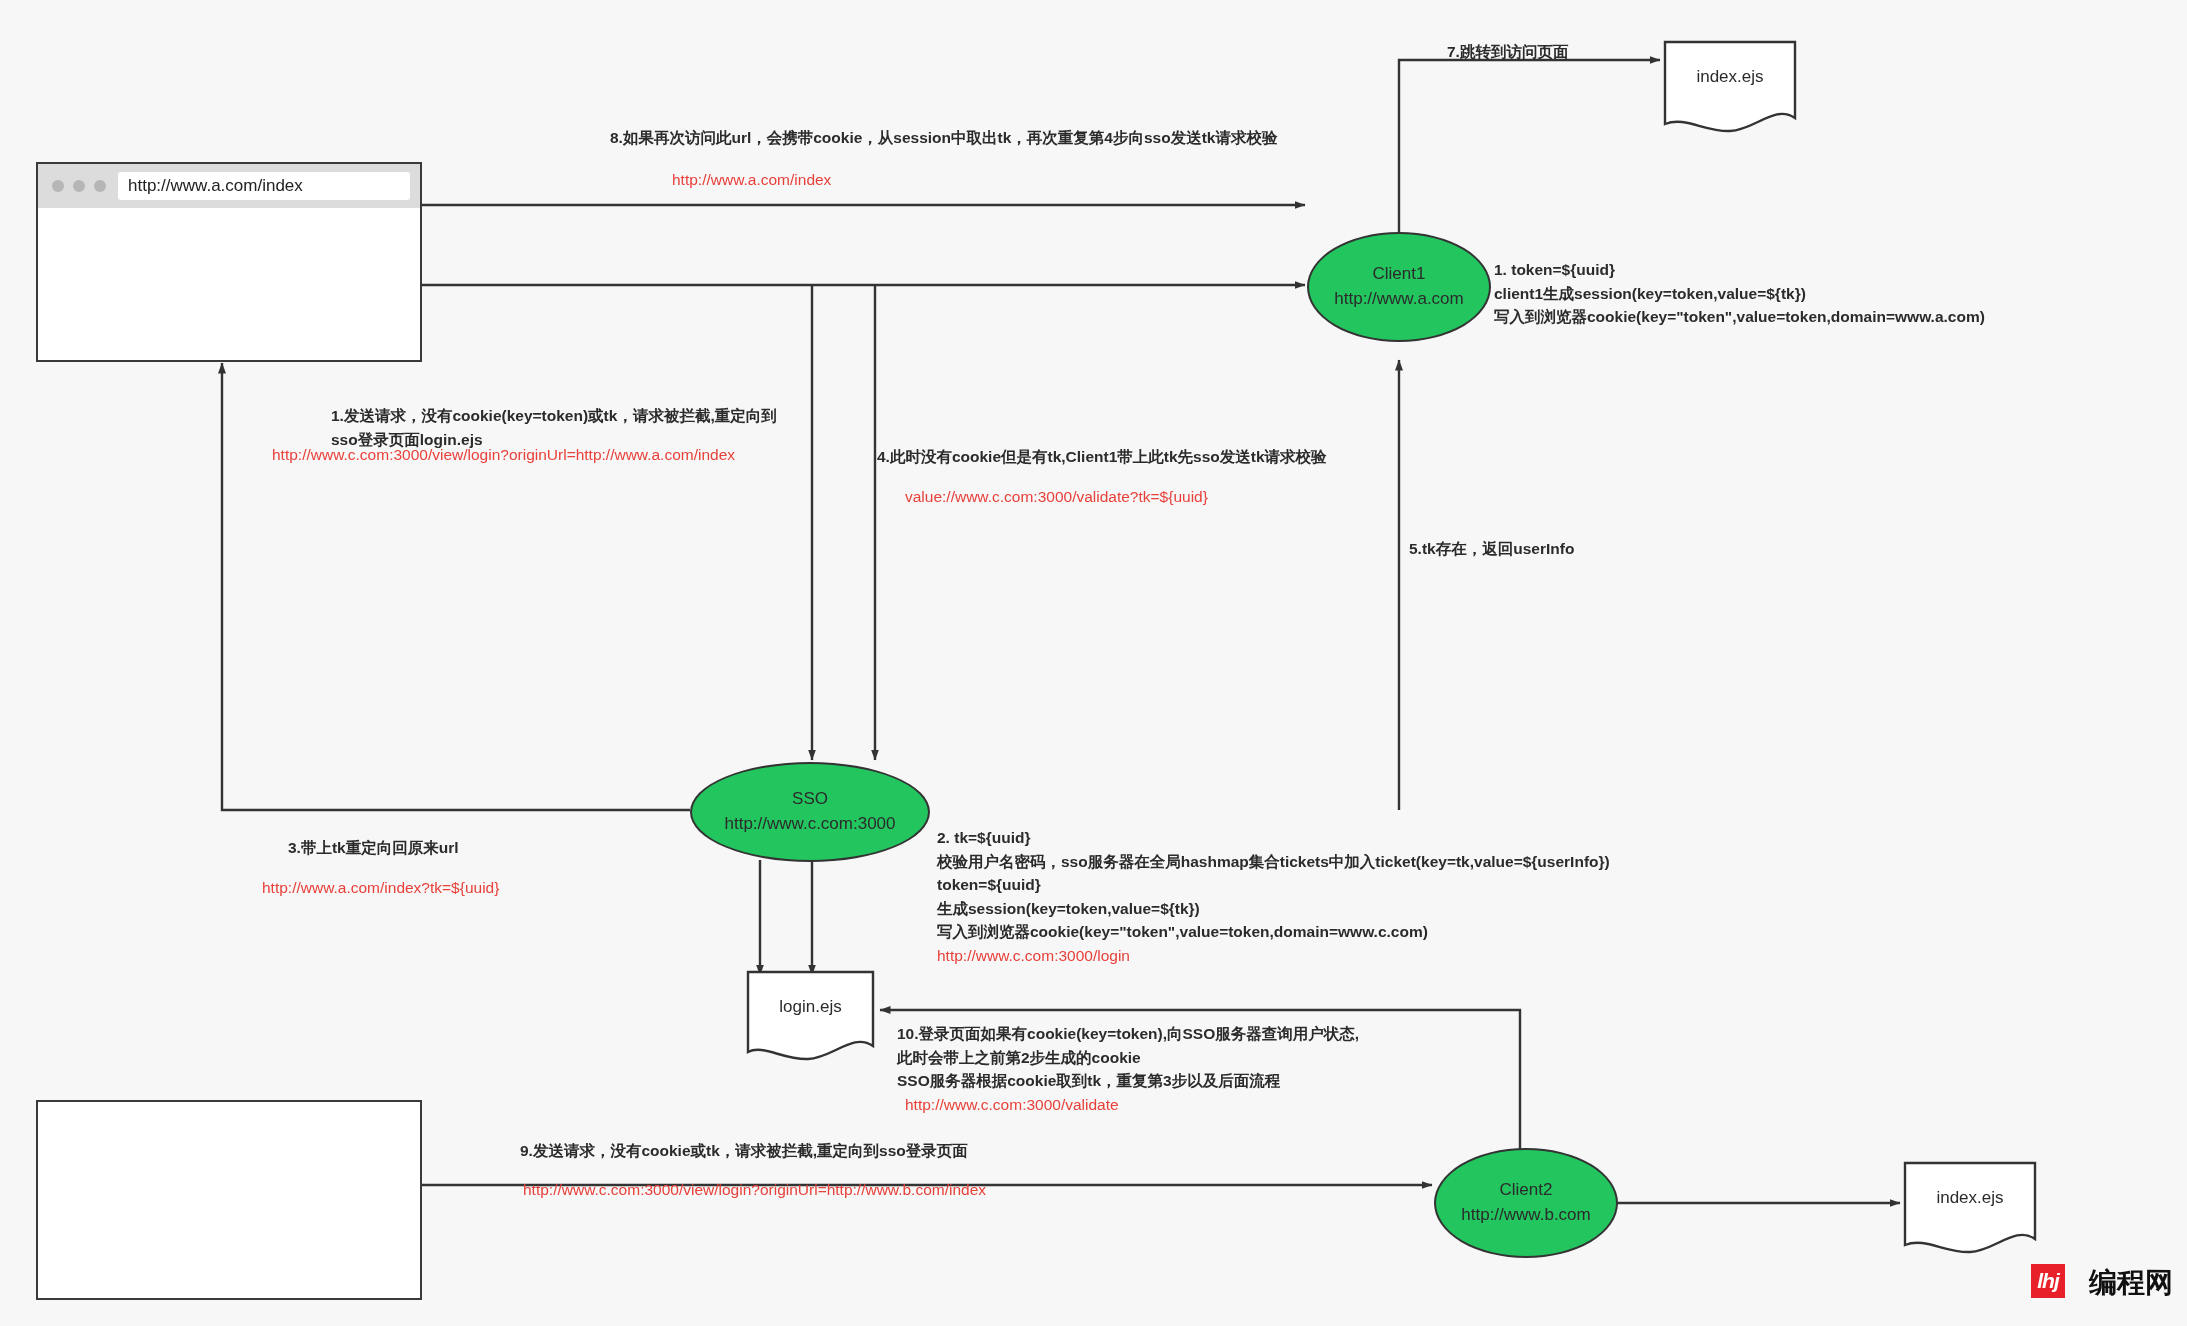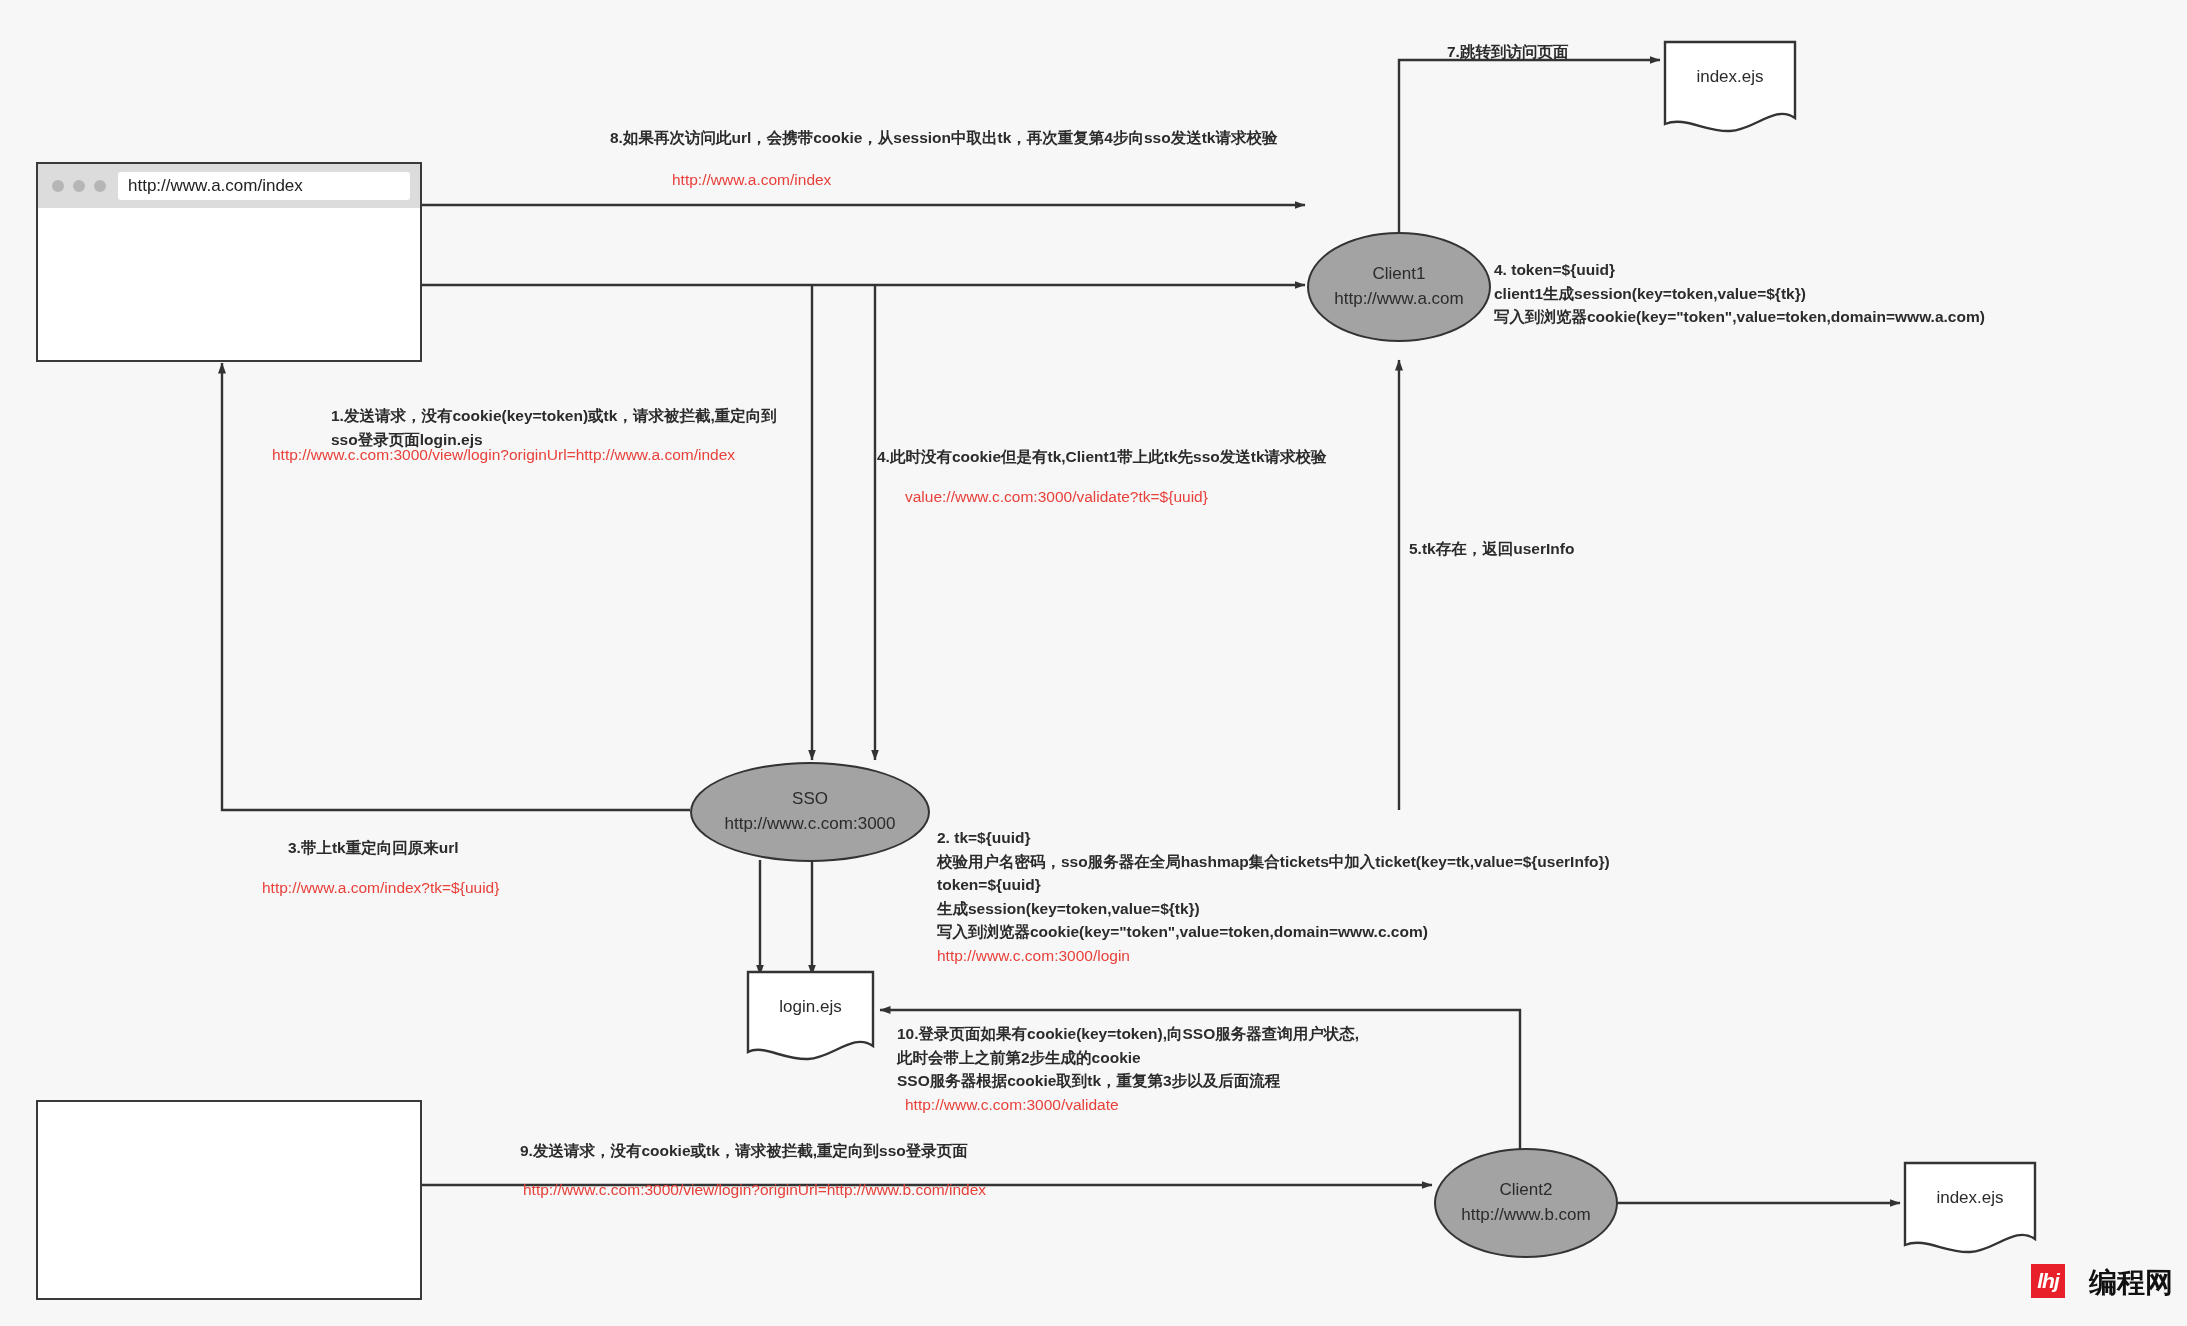--- a/index.html
+++ b/index.html
@@ -16,21 +16,21 @@
   
   .browser{position:absolute;background:#fff;border:2px solid #3a3a3a;box-sizing:border-box;}
   .browser .chrome{height:44px;background:#dcdcdc;display:flex;align-items:center;padding:0 10px;box-sizing:border-box;}
   .dots{display:flex;gap:9px;margin-right:12px;margin-left:4px;}
   .dots i{display:block;width:12px;height:12px;border-radius:50%;background:#b6b6b6;}
   .urlbar{flex:1;height:28px;background:#fff;border-radius:3px;display:flex;align-items:center;
           padding:0 10px;box-sizing:border-box;font-size:17px;color:#222;}
   .browser .viewport{background:#fff;height:calc(100% - 44px);}
 
   
-  .node-ellipse{position:absolute;background:#a3a3a3;border:2.4px solid #333;border-radius:50%;
+  .node-ellipse{position:absolute;background:#22c55e;border:2.4px solid #333;border-radius:50%;
     display:flex;flex-direction:column;align-items:center;justify-content:center;
     font-size:17px;color:#2b2b2b;line-height:1.45;text-align:left;box-sizing:border-box;}
 
   
   .doc-node{position:absolute;}
   .doc-node .doc-label{position:absolute;left:0;right:0;top:28%;text-align:center;
     font-size:17px;color:#2b2b2b;pointer-events:none;}
 
   
   .anno{position:absolute;color:#2b2b2b;font-size:15.5px;line-height:1.52;white-space:nowrap;}
@@ -130,21 +130,21 @@
   </div>
 
   <div class="anno b" style="left:610px;top:126px;">
     <div>8.如果再次访问此url，会携带cookie，从session中取出tk，再次重复第4步向sso发送tk请求校验</div>
   </div>
   <div class="anno red-line" style="left:672px;top:168px;">http://www.a.com/index</div>
 
   <div class="edge-label" style="left:1447px;top:42px;">7.跳转到访问页面</div>
 
   <div class="anno b" style="left:1494px;top:258px;">
-    <div>4.  token=${uuid}</div>
+    <div>1.  token=${uuid}</div>
     <div>client1生成session(key=token,value=${tk})</div>
     <div>写入到浏览器cookie(key="token",value=token,domain=www.a.com)</div>
   </div>
 
   <div class="anno b" style="left:331px;top:404px;">
     <div>1.发送请求，没有cookie(key=token)或tk，请求被拦截,重定向到</div>
     <div>sso登录页面login.ejs</div>
   </div>
   <div class="anno red-line" style="left:272px;top:443px;">http://www.c.com:3000/view/login?originUrl=http://www.a.com/index</div>
 

